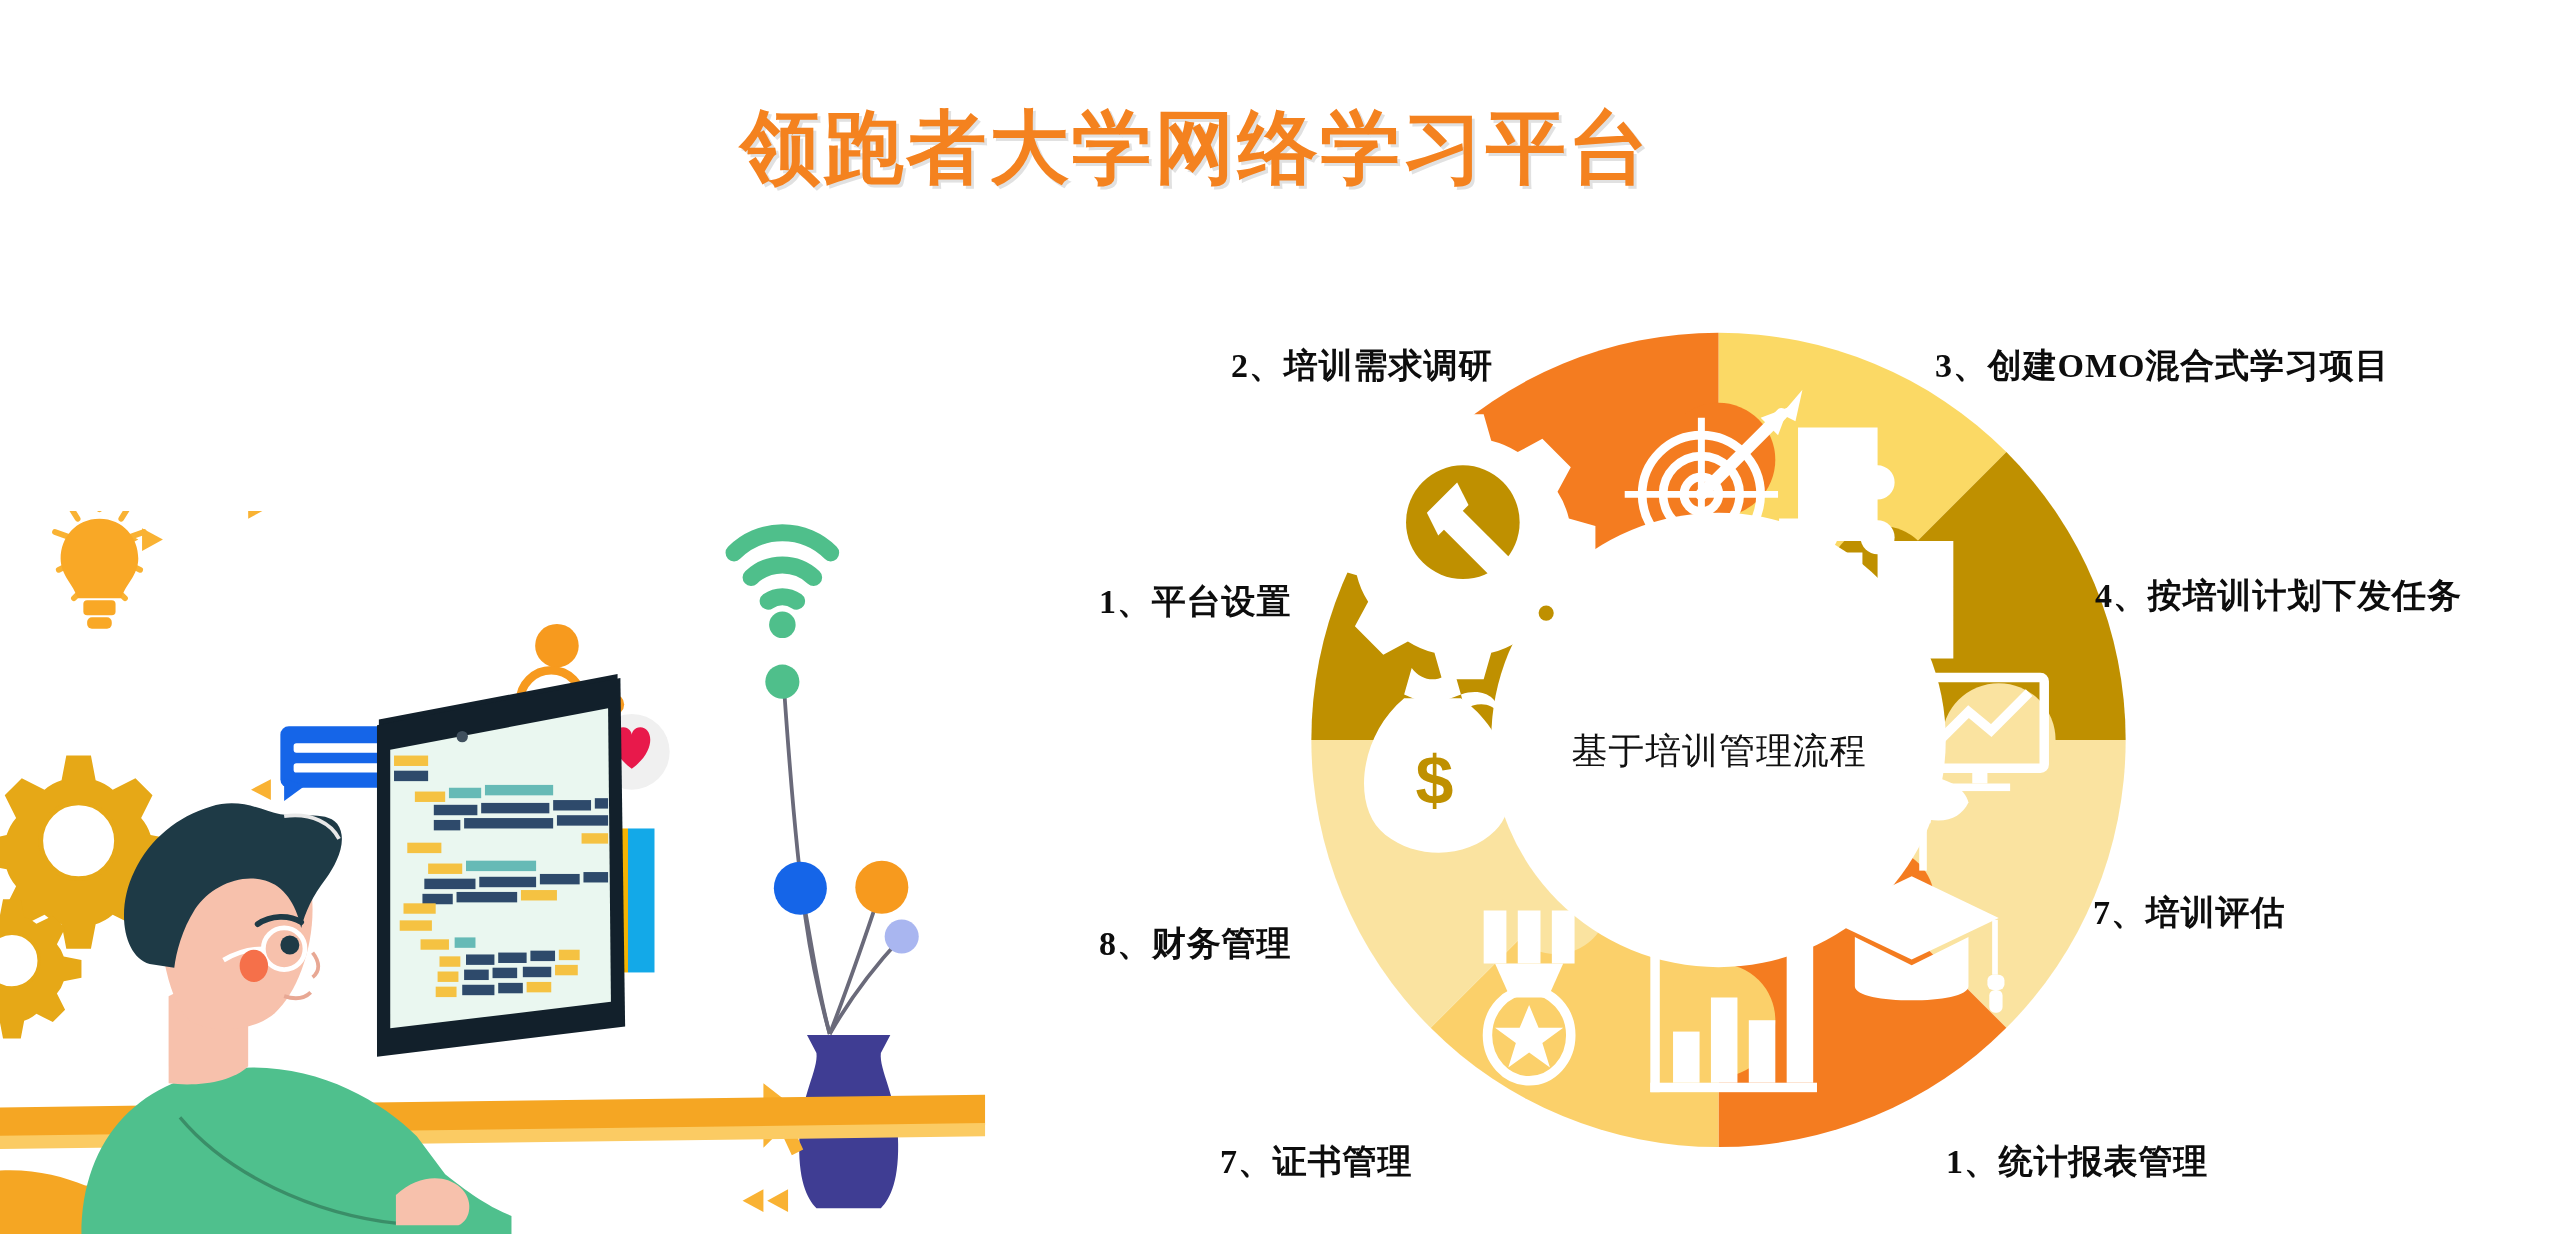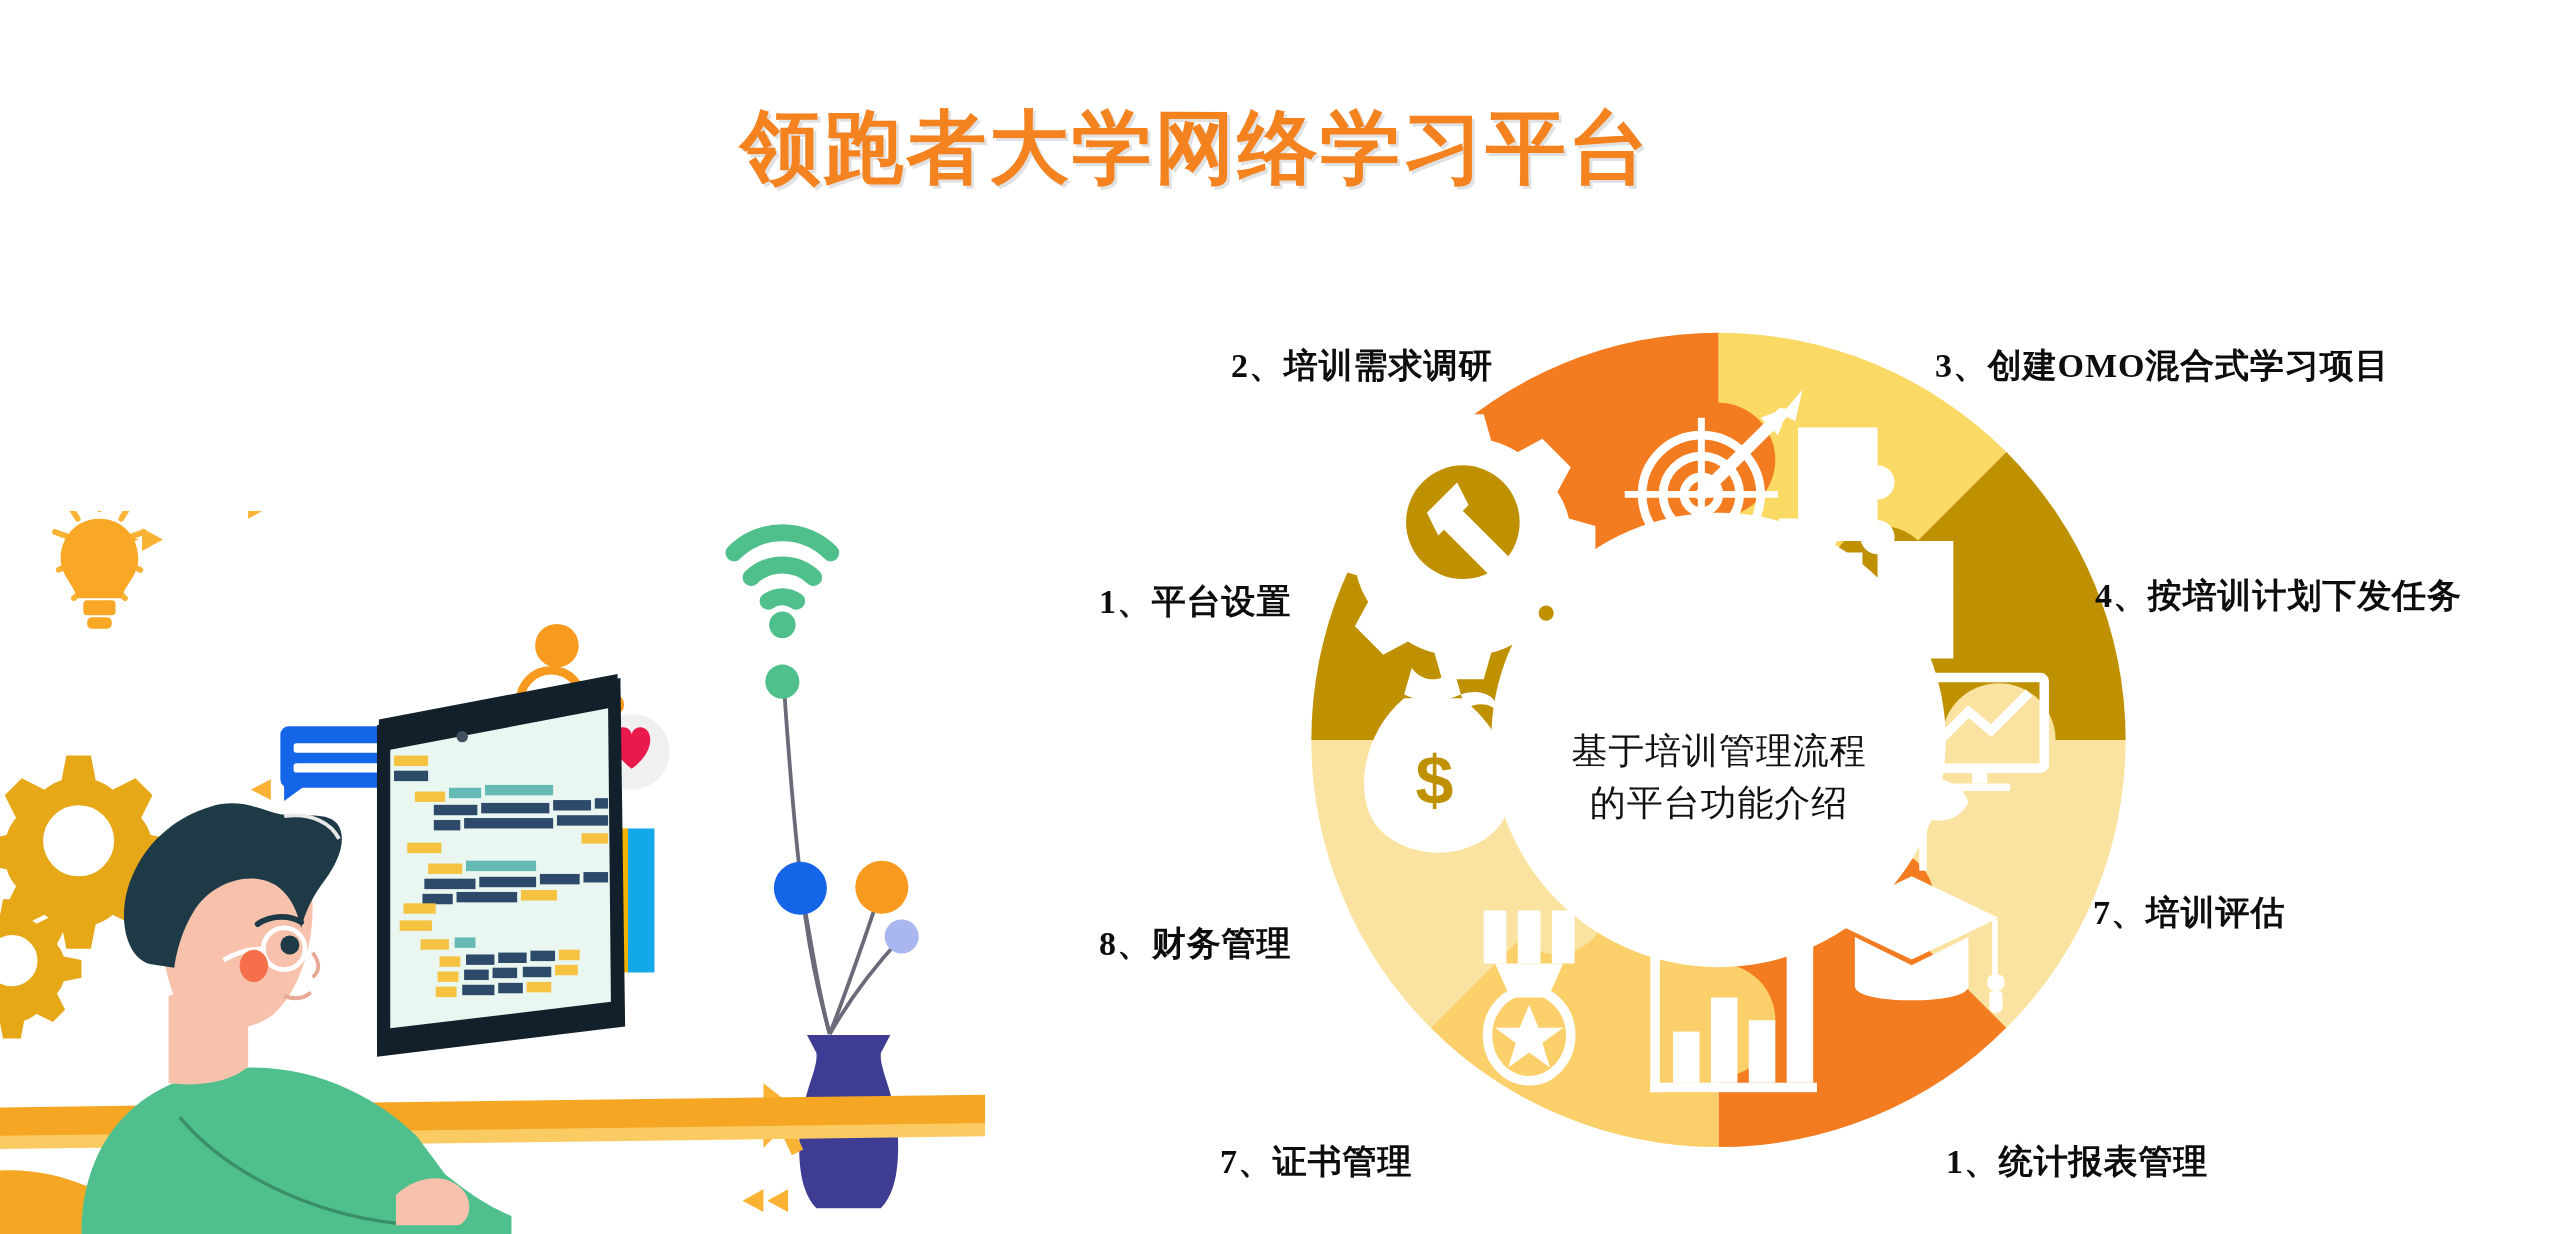--- a/index.html
+++ b/index.html
@@ -393,21 +393,20 @@
           <path d="M48 40 L 36 52 L 42 64 L 58 48 L 52 36 Z"></path>
           <path d="M54 50 L 104 100 L 94 110 L 44 60 Z"></path>
           <circle cx="99" cy="105" r="4" fill="#BF9000"></circle>
         </g>
       </g>
     </svg>
   </div>
 
   <div class="center-text">
     <div>基于培训管理流程</div>
-    <div>的平台功能介绍</div>
   </div>
 
   <div class="lbl lbl-1">1、平台设置</div>
   <div class="lbl lbl-2">2、培训需求调研</div>
   <div class="lbl lbl-3">3、创建OMO混合式学习项目</div>
   <div class="lbl lbl-4">4、按培训计划下发任务</div>
   <div class="lbl lbl-5">7、培训评估</div>
   <div class="lbl lbl-6">1、统计报表管理</div>
   <div class="lbl lbl-7">7、证书管理</div>
   <div class="lbl lbl-8">8、财务管理</div>

